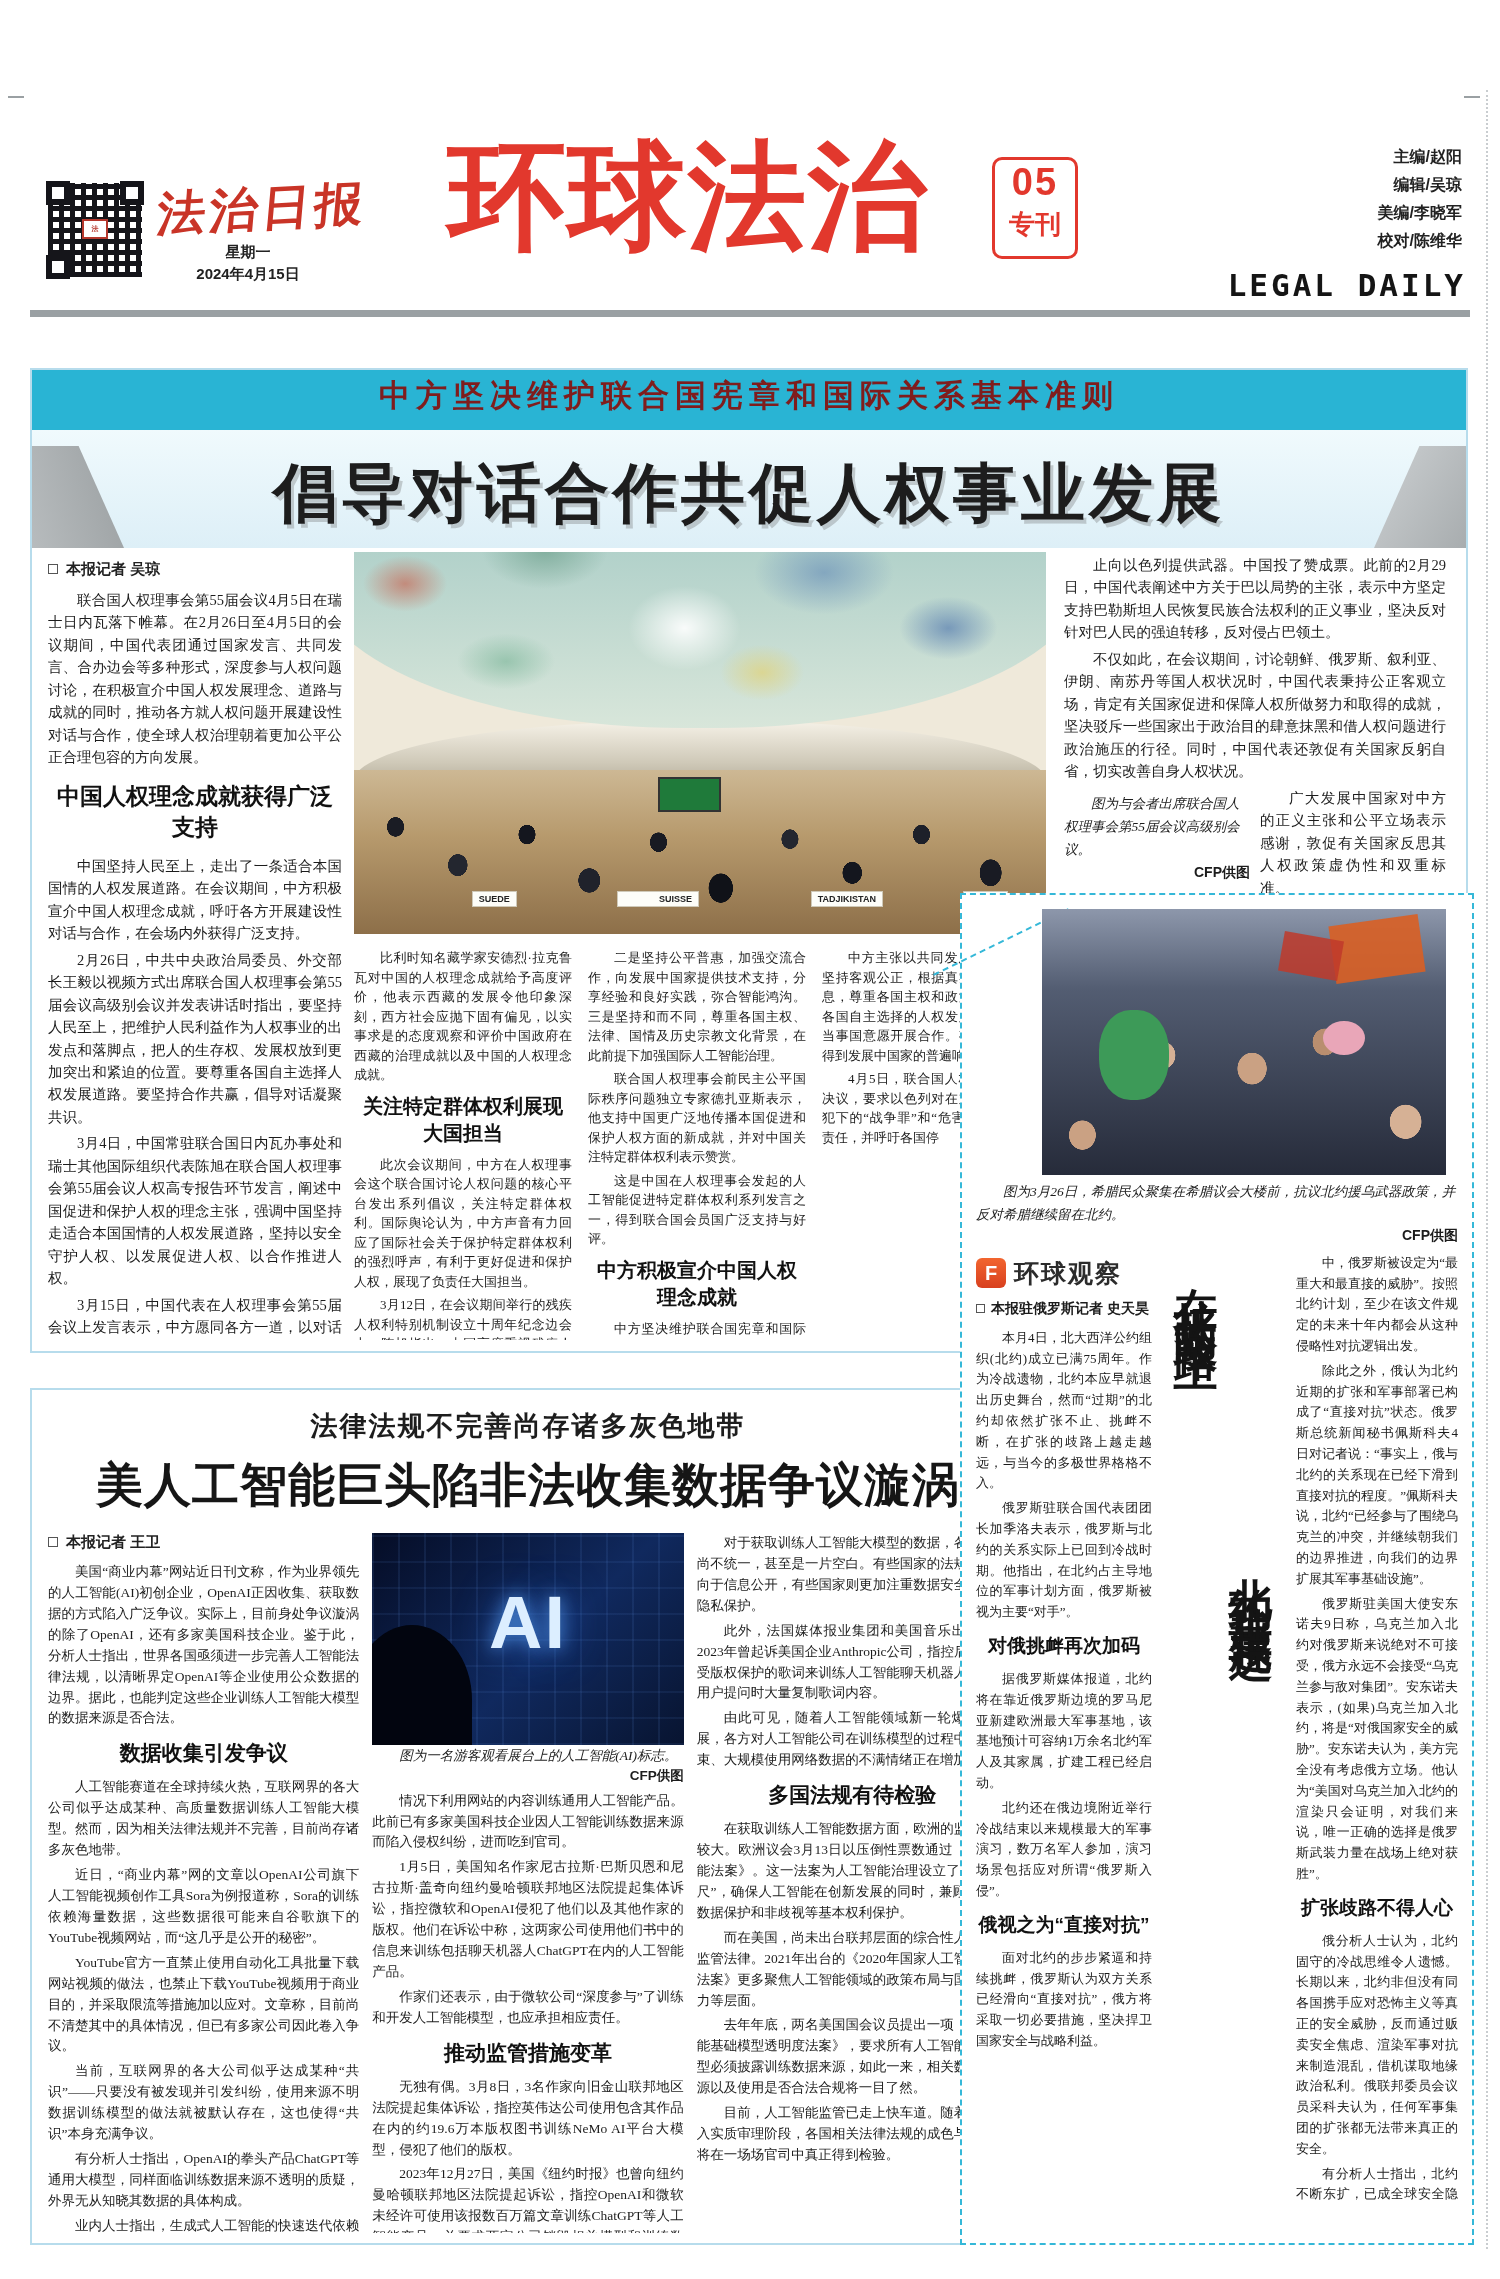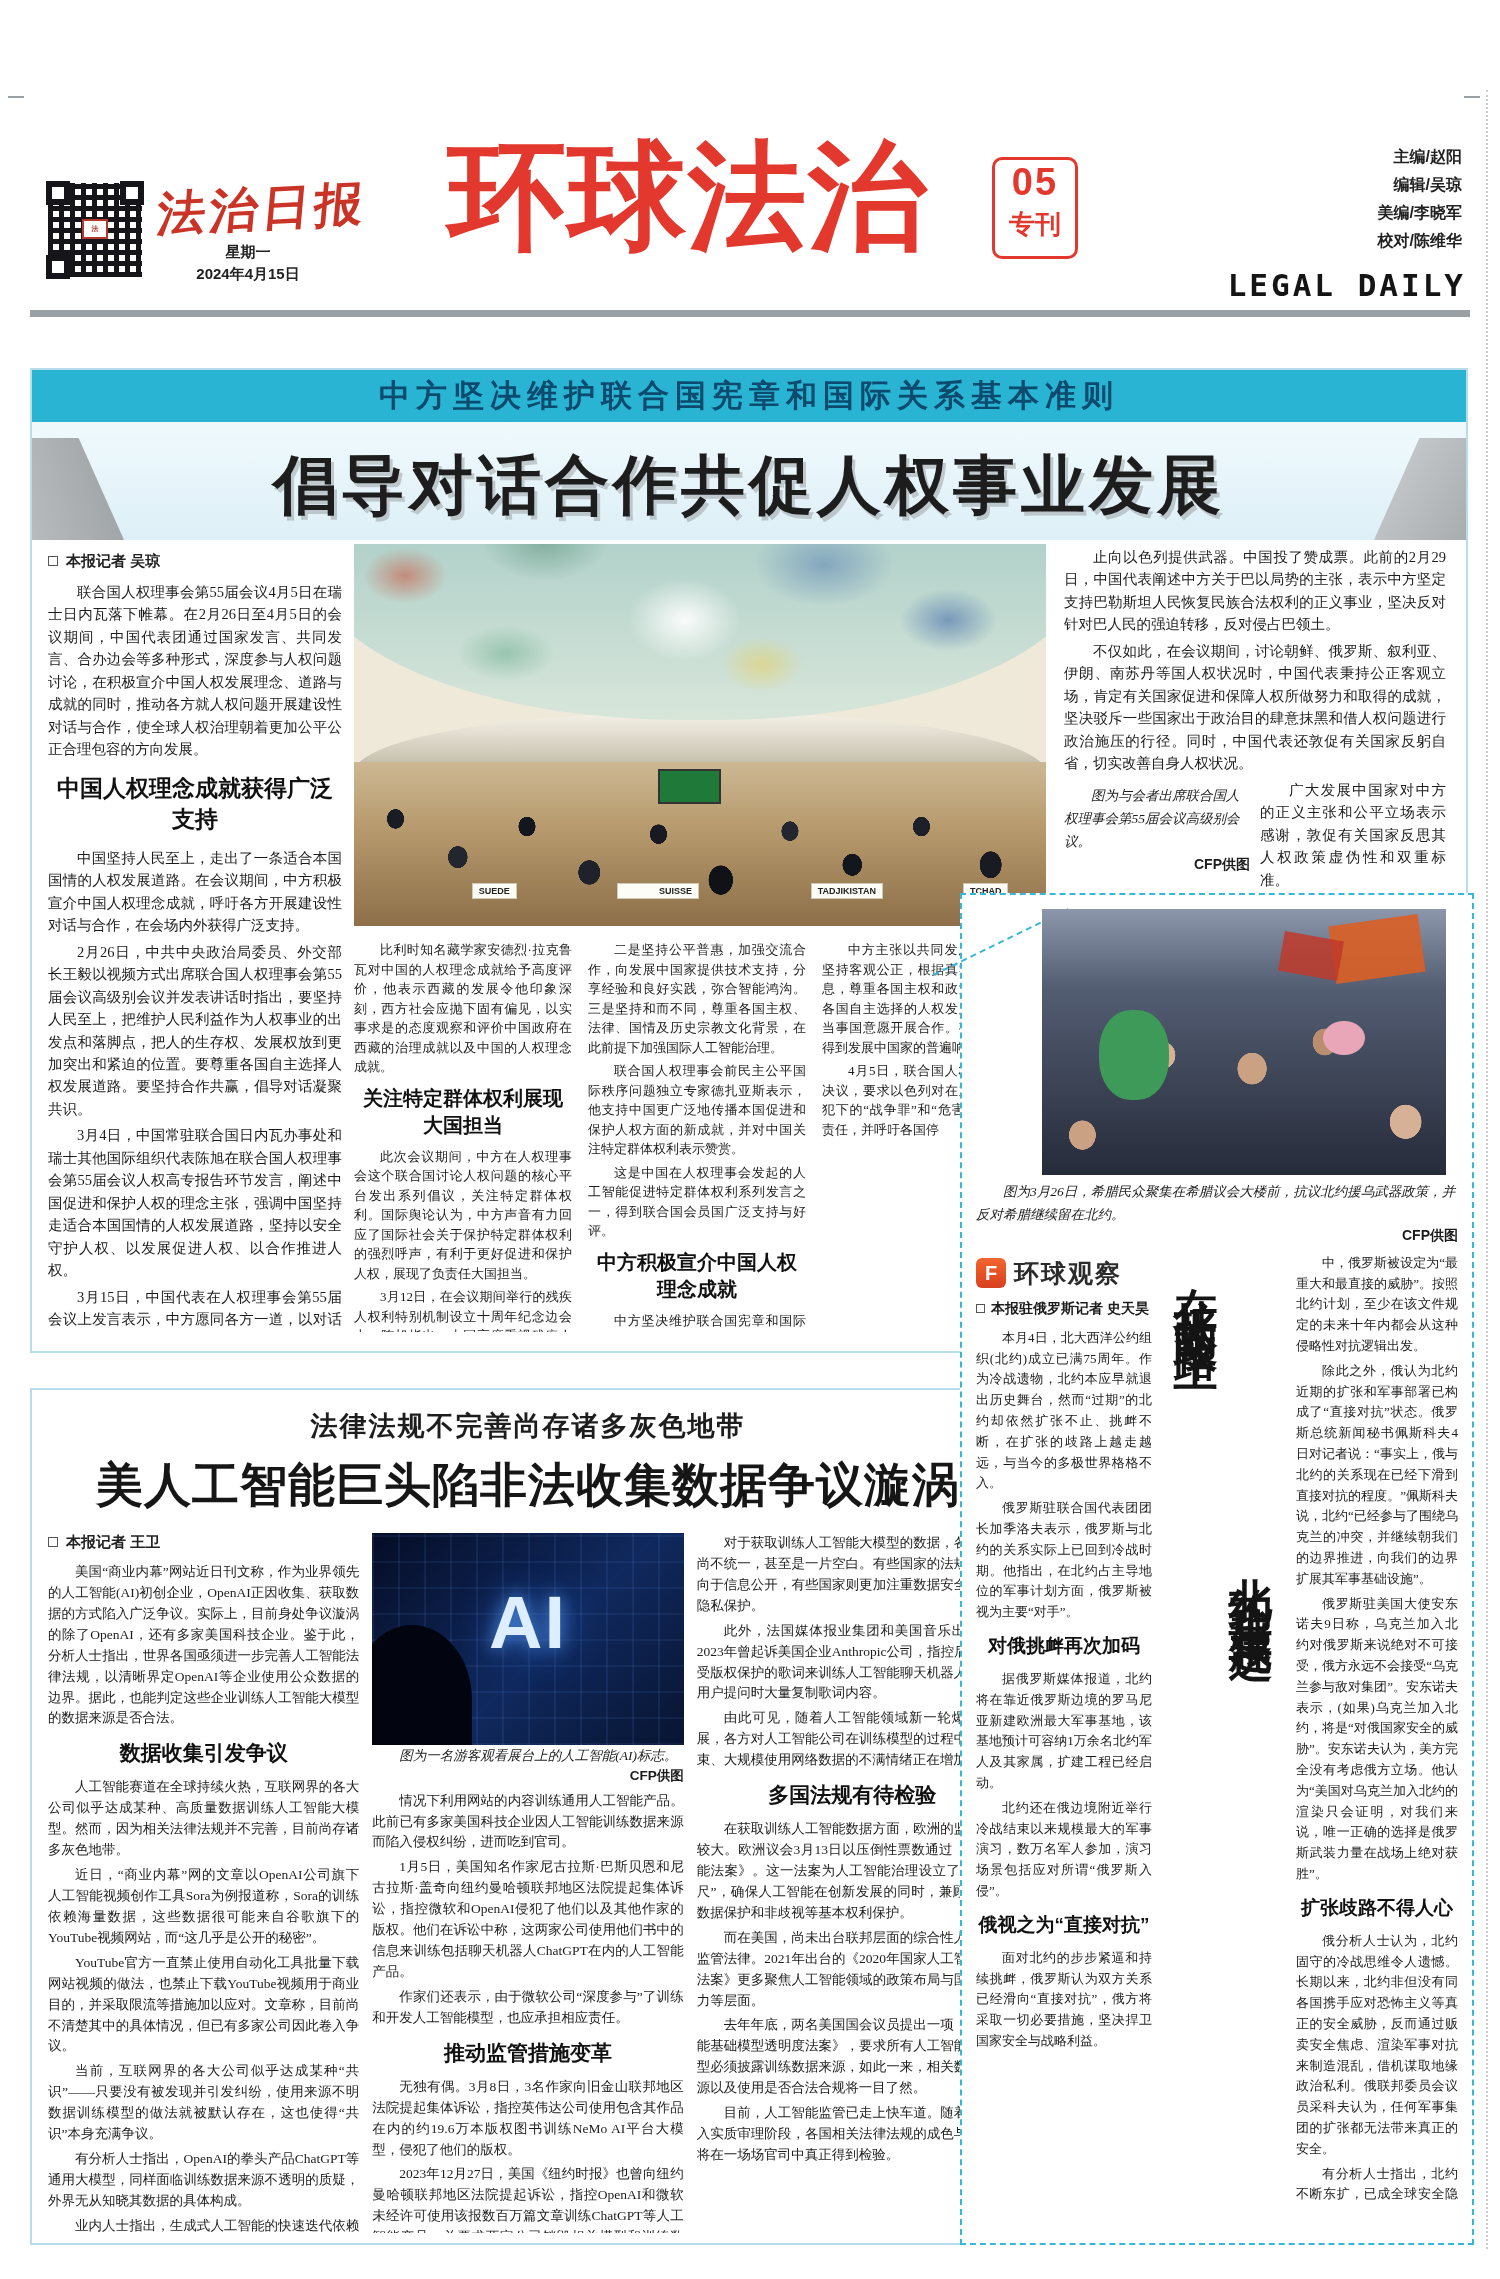--- a/index.html
+++ b/index.html
@@ -31,21 +31,21 @@
   .issue-badge .tp { color:#e2382d; font-size:26px; font-weight:900; line-height:1.4; }
   .credits { position:absolute; right:8px; top:28px; text-align:right; font-size:16px; line-height:1.75;
         color:#222; font-weight:bold; font-family:"Liberation Sans",sans-serif; }
   .legal-daily { position:absolute; right:4px; top:152px; font-size:31px; font-weight:900; letter-spacing:3px;
         color:#151515; font-family:"DejaVu Sans Mono","Liberation Mono",monospace; }
   .head-rule { position:absolute; left:30px; top:310px; width:1440px; height:7px; background:#9aa0a3; }
 
   
   .main-box { position:absolute; left:30px; top:368px; width:1438px; height:985px;
         border:2px solid #b7dcec; background:#fff; }
-  .banner { height:52px; background:#29b4d4; color:#0c4a6e; text-align:center; line-height:52px;
+  .banner { height:60px; background:#29b4d4; color:#7f1d1d; text-align:center; line-height:52px;
         font-size:31px; font-weight:bold; letter-spacing:6px; font-family:"Liberation Sans",sans-serif; }
   .hl-band { position:relative; height:118px; background:linear-gradient(#f0fafd,#ddeff7);
         text-align:center; overflow:hidden; }
   .hl-band:before,.hl-band:after{ content:""; position:absolute; top:16px; width:120px; height:150px; background:linear-gradient(100deg,#c2c6c8,#9fa4a6); }
   .hl-band:before{ left:-40px; transform:skewX(24deg);} .hl-band:after{ right:-40px; transform:skewX(-24deg);}
   .headline-1 { display:inline-block; margin-top:20px; font-size:64px; font-weight:900; color:#1d1d1d;
         letter-spacing:4px; font-family:"Liberation Sans","DejaVu Sans",sans-serif;
         text-shadow:3px 4px 0 rgba(100,100,100,.3); position:relative; z-index:2;}
   .m-body { position:relative; height:806px; }
   .m-body p { font-size:14.5px; line-height:1.55; text-align:justify; text-indent:2em; margin-bottom:4px; }

